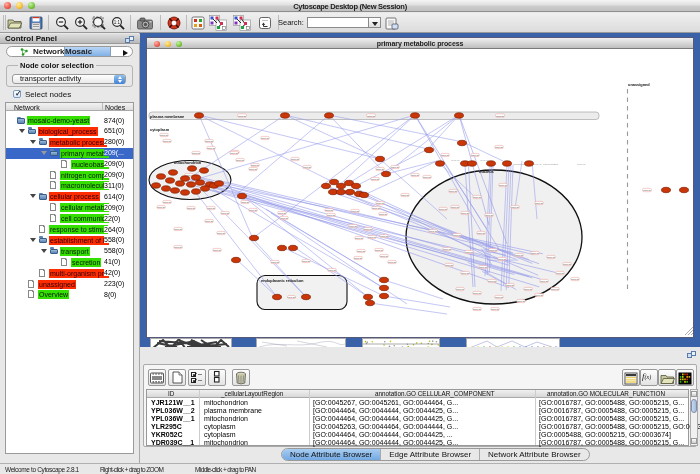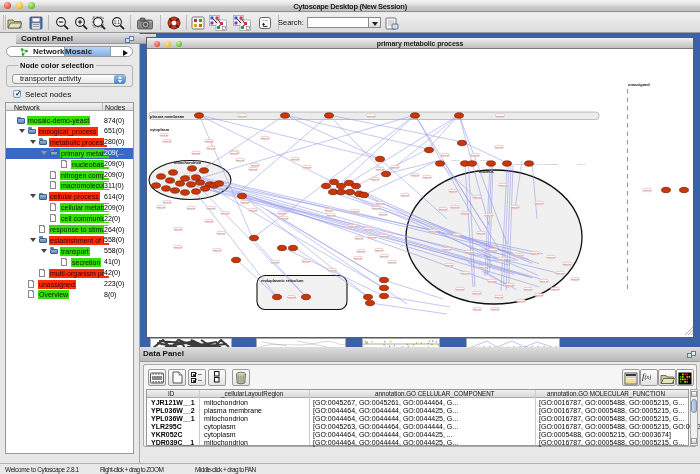--- a/index.html
+++ b/index.html
@@ -12,21 +12,21 @@
 #titlebar .tl { position:absolute; top:2px; width:7px; height:7px; border-radius:50%; }
 #title-text { position:absolute; top:2px; left:0; width:700px; text-align:center;
   font-size:7.5px; font-weight:bold; color:#1a1a1a; letter-spacing:-0.3px; }
 #toolbar { position:absolute; left:0; top:13px; width:700px; height:20px;
   background:linear-gradient(180deg,#efefef,#dcdcdc); border-bottom:1px solid #9a9a9a; }
 .tsep { position:absolute; top:2px; height:15px; width:1px; background:#bbb; }
 #desk { position:absolute; left:0; top:33px; width:700px; height:430px; background:#3a62a8; }
 #cpanel { position:absolute; left:0; top:33px; width:140px; height:430px; background:#e8e8e8; border-right:1px solid #a8a8a8;}
 #cpanel-hdr { position:absolute; left:0; top:1px; width:140px; height:10px;
   background:linear-gradient(180deg,#dedede,#b9b9b9); border-bottom:1px solid #9a9a9a;
-  font-size:8px; font-weight:bold; color:#111; padding-left:5px; line-height:10px;margin-left:16px;}
+  font-size:8px; font-weight:bold; color:#111; padding-left:5px; line-height:10px;}
 #tabbar { position:absolute; left:6px; top:12.5px; width:127px; height:11px;
   background:#fff; border:1px solid #9a9a9a; border-radius:6px; overflow:hidden;
   font-size:8px; font-weight:bold; color:#222; }
 #tab-mosaic { position:absolute; left:57px; top:0; width:47px; height:11px;
   background:linear-gradient(180deg,#b8d5f5,#74a9e4); border-left:1px solid #88a0b8;
   border-right:1px solid #88a0b8; text-align:left; line-height:10px; }
 #grpbox { position:absolute; left:6px; top:32px; width:127px; height:22px;
   border:1px solid #b5b5b5; border-radius:3px; }
 #grpbox-label { position:absolute; left:18px; top:28px; background:#e8e8e8;
   font-size:7.5px; font-weight:bold; color:#111; padding:0 2px;}
@@ -975,21 +975,20 @@
         <circle cx="53" cy="8" r="0.7" fill="#36c"></circle>
         <circle cx="59" cy="8" r="0.7" fill="#36c"></circle>
         <circle cx="65" cy="8" r="0.7" fill="#36c"></circle>
         <circle cx="71" cy="8" r="0.7" fill="#36c"></circle>
         <circle cx="77" cy="8" r="0.7" fill="#c33"></circle>
         <circle cx="83" cy="8" r="0.7" fill="#cc0"></circle>
         <circle cx="89" cy="8" r="0.7" fill="#36c"></circle>
       </svg>
     </div>
   <div id="dpanel">
-    <div id="dpanel-hdr">Data Panel</div>
     <div class="abs" style="left:547px;top:4px;width:9px;height:8px;">
         <span style="position:absolute;left:0;top:2px;width:5px;height:5px;border:1px solid #5a7aa8;background:#cfe0f2;"></span>
         <span style="position:absolute;left:3.5px;top:0;width:5px;height:5px;border:1px solid #5a7aa8;background:#e8f0fa;"></span>
       </div>
     <div id="dpbody">
       <div class="dbtn" style="left:4px;">
           <svg class="abs" style="left:1px;top:2px;" width="14" height="12" viewBox="0 0 14 12">
             <rect x="0.5" y="1" width="13" height="10" rx="1" fill="#fff" stroke="#444" stroke-width="0.9"></rect>
             <rect x="2" y="4" width="10" height="4" fill="#888"></rect>
             <path d="M2.5 2 h1.6 M5.3 2 h1.6 M8.1 2 h1.6 M10.9 2 h1.6 M2.5 9.8 h1.6 M5.3 9.8 h1.6 M8.1 9.8 h1.6 M10.9 9.8 h1.6" stroke="#444" stroke-width="1.2"></path>
@@ -1114,18 +1113,23 @@
         <div class="dvline" style="left:162px;"></div>
         <div class="dvline" style="left:388px;"></div>
       </div>
       <div style="position:absolute;left:545.5px;top:24px;width:8.5px;height:57px;background:#f0f0f0;border:1px solid #aaa;">
         <div style="position:absolute;left:0.5px;top:1px;width:6px;height:6px;background:linear-gradient(180deg,#fff,#ccc);border:0.5px solid #999;"></div>
         <div style="position:absolute;left:0.5px;bottom:1px;width:6px;height:6px;background:linear-gradient(180deg,#fff,#ccc);border:0.5px solid #999;"></div>
         <div style="position:absolute;left:0.5px;top:9px;width:6px;height:14px;background:linear-gradient(90deg,#c8daf0,#9cbce0);border:0.5px solid #88a;border-radius:3px;"></div>
       </div>
     </div>
   </div>
+  <div id="btabs">
+    <div class="btab" style="background:linear-gradient(180deg,#a8cdf2,#73a9e2);">Node Attribute Browser</div>
+    <div class="btab">Edge Attribute Browser</div>
+    <div class="btab" style="border-right:none;">Network Attribute Browser</div>
+  </div>
   <div id="statusbar">
     <span style="position:absolute;left:5px;top:2px;letter-spacing:-0.35px;">Welcome to Cytoscape 2.8.1</span>
     <span style="position:absolute;left:100px;top:2px;letter-spacing:-0.6px;">Right-click + drag to ZOOM</span>
     <span style="position:absolute;left:195px;top:2px;letter-spacing:-0.6px;">Middle-click + drag to PAN</span>
   </div>
 </div>
 
 </body></html>

